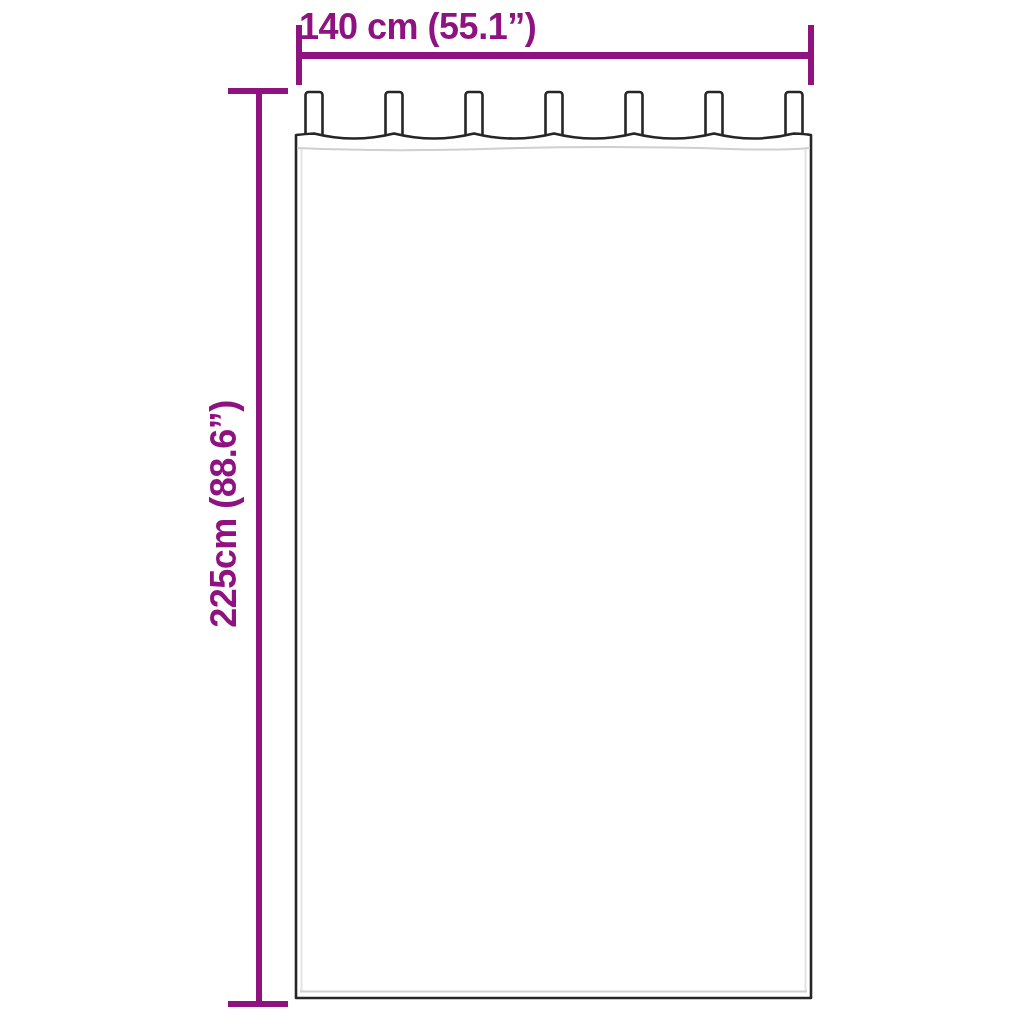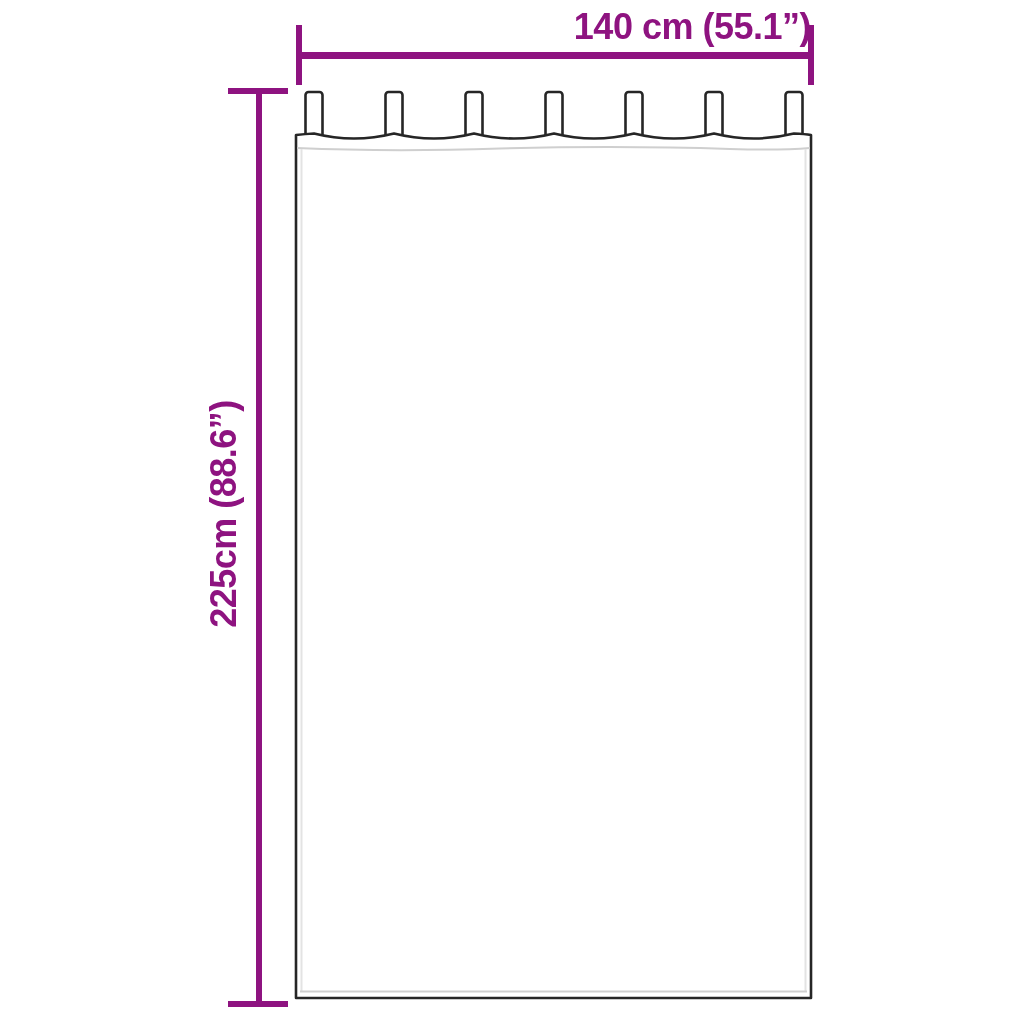--- a/index.html
+++ b/index.html
@@ -27,21 +27,21 @@
     color: var(--accent);
     font-size: 36px;
     font-weight: 700;
     letter-spacing: -0.5px;
     white-space: nowrap;
   }
   .width-label {
     left: 299px;
     top: 6px;
     width: 512px;
-    text-align: right;
+    text-align: left;
   }
   .height-label {
     left: -76px;
     top: 493px;
     width: 600px;
     height: 42px;
     line-height: 42px;
     text-align: center;
     transform: rotate(-90deg);
   }

